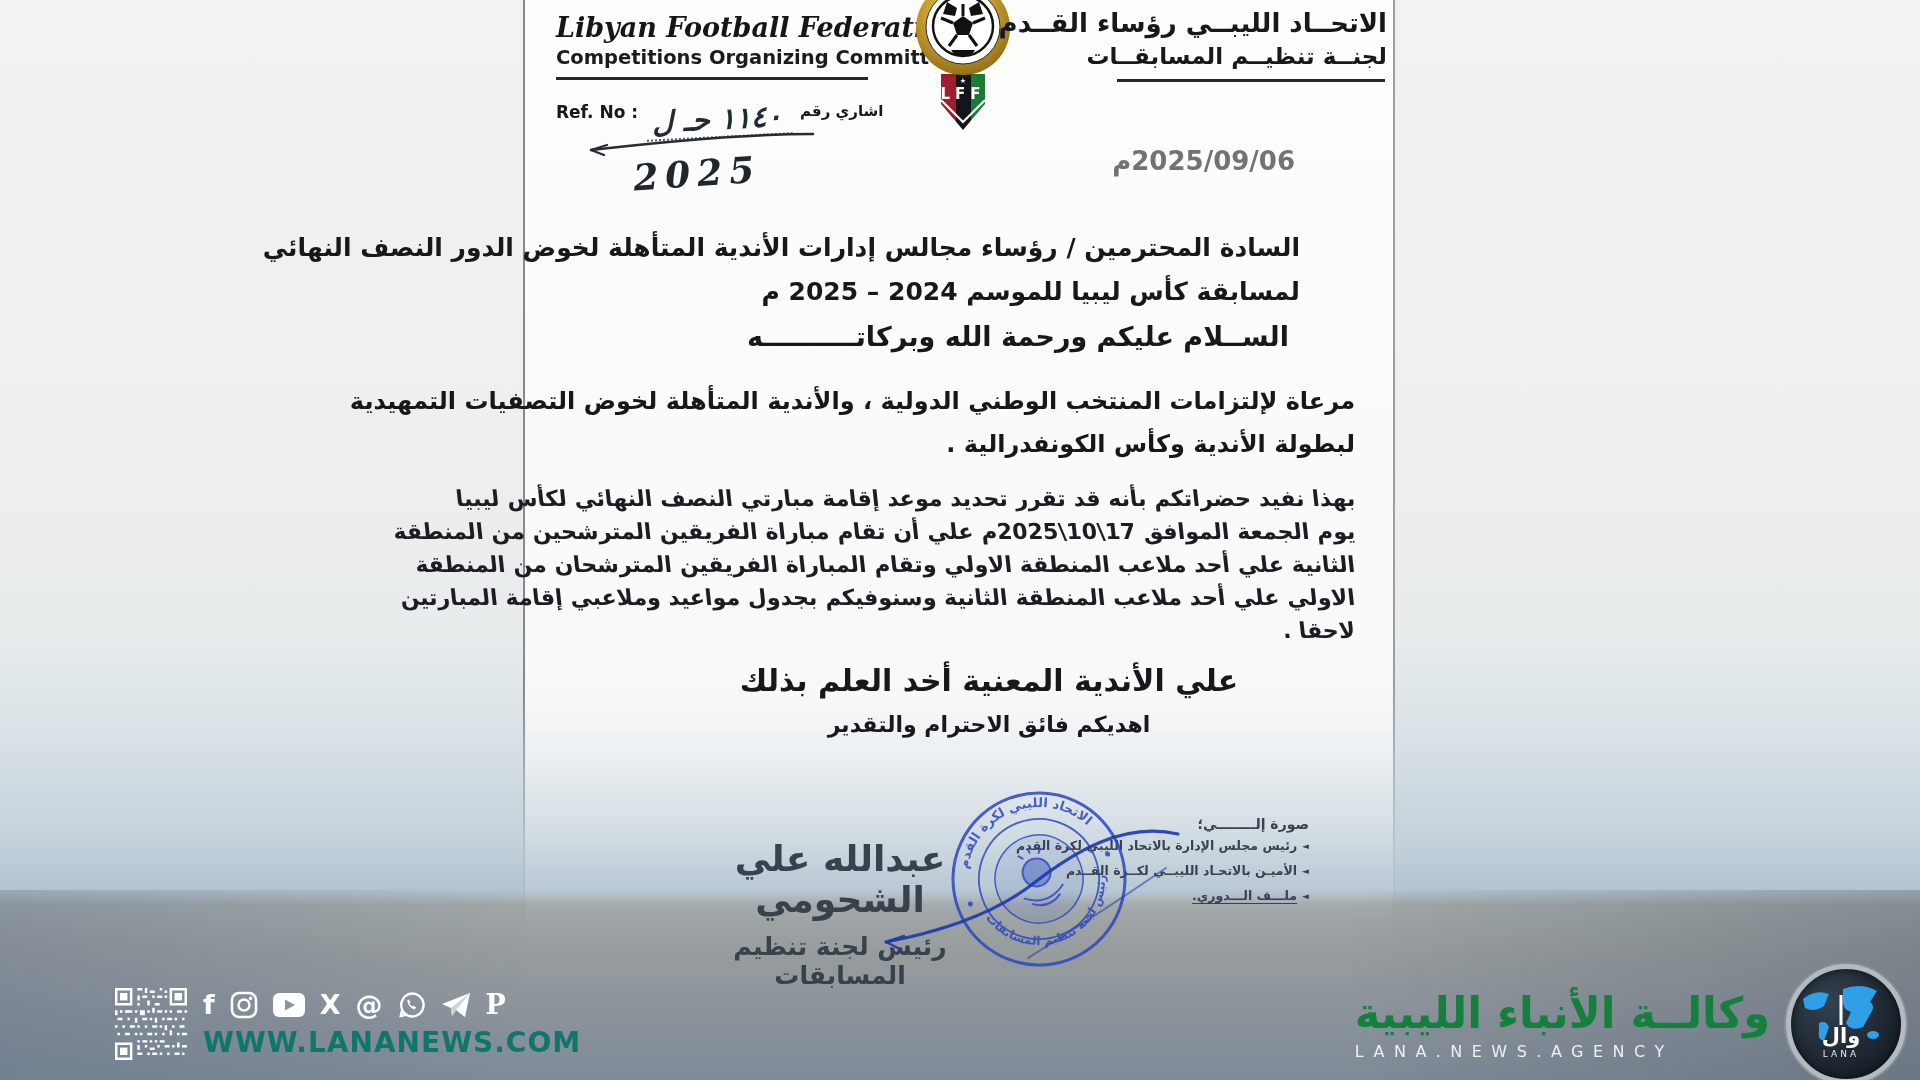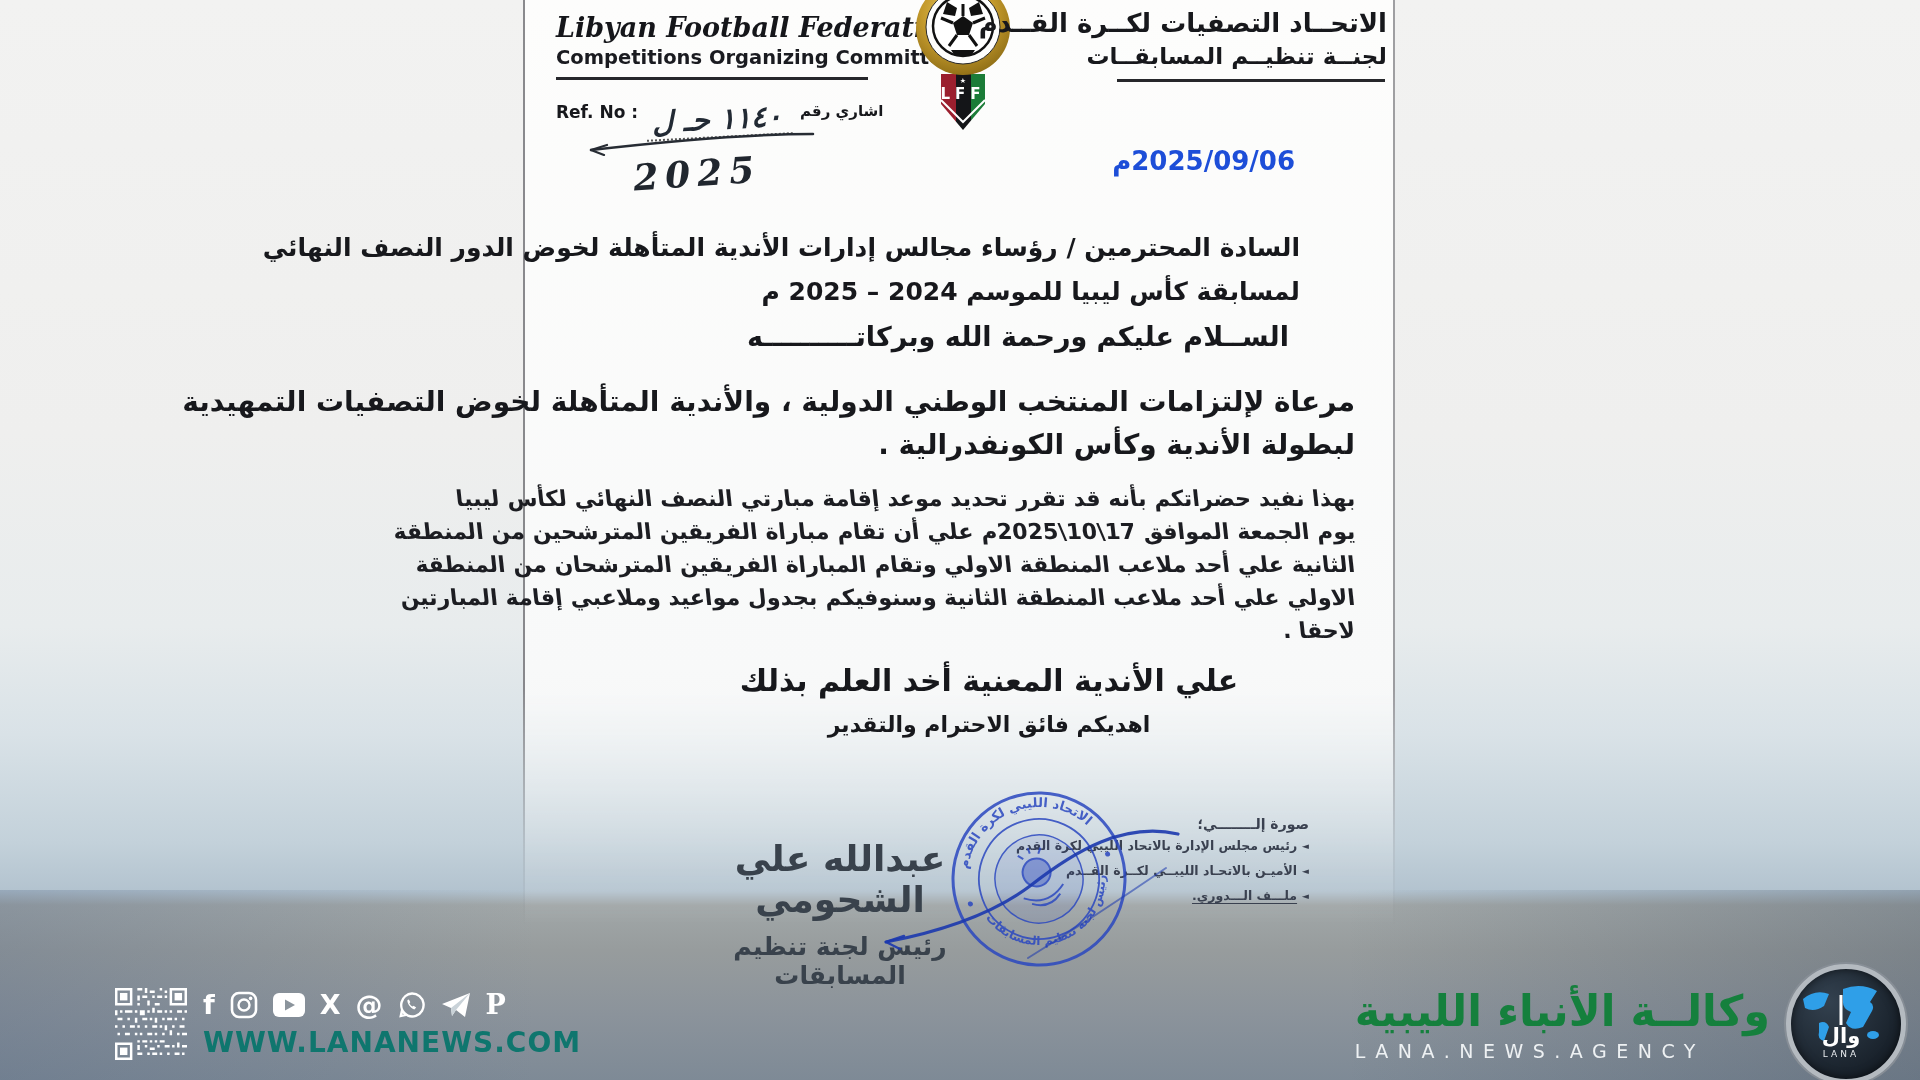--- a/index.html
+++ b/index.html
@@ -43,26 +43,26 @@
   .ref-year svg{display:block;}
   .ref-year .y{
     font-family:"DejaVu Serif",serif;font-style:italic;font-size:36px;font-weight:bold;
     color:#20262e;letter-spacing:7px;transform:rotate(-4deg);margin:-6px 0 0 52px;
   }
   .lff{position:absolute;left:380px;top:-18px;}
   .h-ar{position:absolute;right:4px;top:8px;width:282px;direction:rtl;text-align:center;}
   .h-ar .l1{font-size:26px;font-weight:bold;white-space:nowrap;}
   .h-ar .l2{font-size:23px;font-weight:bold;margin-top:5px;white-space:nowrap;}
   .h-ar .rule{height:3px;background:#26272b;margin-top:10px;width:268px;margin-right:2px;}
-  .date{position:absolute;top:146px;right:96px;direction:rtl;font-size:26px;font-weight:bold;color:#1d4ed8;}
+  .date{position:absolute;top:146px;right:96px;direction:rtl;font-size:26px;font-weight:bold;color:#737373;}
   .doc-body{position:absolute;top:226px;left:100px;right:36px;direction:rtl;text-align:right;}
   .doc-body div{white-space:nowrap;}
   .a1,.a2{font-size:25px;font-weight:bold;line-height:44px;margin-left:0;margin-right:55px;}
   .salutation{font-size:27px;font-weight:bold;line-height:46px;text-align:center;position:relative;left:29px;}
-  .p1 div{font-size:28px;font-weight:bold;line-height:43px;}
+  .p1 div{font-size:24px;font-weight:bold;line-height:43px;}
   .p1{margin-top:20px;}
   .p2{margin-top:16px;}
   .p2 div{
     font-size:22px;font-weight:bold;line-height:33px;color:#1c1d22;
     transform:skewX(6deg);transform-origin:100% 50%;
   }
   .note{font-size:30px;font-weight:bold;text-align:center;margin-top:16px;}
   .closing{font-size:22px;font-weight:bold;text-align:center;margin-top:14px;}
   .signature{position:absolute;top:838px;left:152px;width:330px;text-align:center;direction:rtl;color:#39424c;}
   .sig-name{font-size:36px;font-weight:bold;}
@@ -75,21 +75,21 @@
   .stamp{position:absolute;left:355px;top:780px;}
   
   .footer-left{position:absolute;left:115px;top:988px;display:flex;gap:16px;align-items:flex-start;}
   .socials{display:flex;align-items:center;gap:15px;height:34px;color:#fff;}
   .icon-txt{font-weight:bold;font-size:27px;color:#fff;line-height:30px;}
   .icon-serif{font-family:"DejaVu Serif",serif;}
   .website{font-weight:bold;font-size:28px;color:#0f766e;letter-spacing:1px;margin-top:4px;}
   .footer-right{position:absolute;right:14px;top:964px;display:flex;align-items:center;gap:16px;}
   .agency{text-align:right;}
   .agency .ar{direction:rtl;font-size:43px;font-weight:bold;color:#15803d;white-space:nowrap;}
-  .agency .en{font-size:19px;color:#eef1f3;letter-spacing:9.5px;margin-top:4px;text-align:left;white-space:nowrap;}
+  .agency .en{font-size:16px;color:#eef1f3;letter-spacing:9.5px;margin-top:4px;text-align:left;white-space:nowrap;}
   .lana-logo{
     width:110px;height:110px;border-radius:50%;position:relative;overflow:hidden;flex:none;
     background:radial-gradient(circle at 35% 30%, #33414f, #161e27 78%);
     border:5px solid #b4bac0;box-shadow:0 0 0 2px #878e96, inset 0 0 10px rgba(0,0,0,.6);
   }
   .lana-logo svg{position:absolute;left:0;top:0;}
 </style>
 </head>
 <body>
 
@@ -130,21 +130,21 @@
       <g>
         <circle cx="60" cy="44" r="30" fill="#fff" stroke="#111" stroke-width="2.5"></circle>
         <polygon points="60,34 70,41 66,53 54,53 50,41" fill="#111"></polygon>
         <path d="M60 34 V22 M70 41 L82 36 M66 53 L74 64 M54 53 L46 64 M50 41 L38 36" stroke="#111" stroke-width="3" fill="none"></path>
         <path d="M44 20 l10 6 -2 8 -12 -2 z M76 20 l-10 6 2 8 12 -2 z M48 68 h24 l-4 6 h-16 z" fill="#111"></path>
       </g>
     </svg>
   </div>
 
   <div class="h-ar">
-    <div class="l1">الاتحــاد التصفيات لكــرة القــدم</div>
+    <div class="l1">الاتحــاد الليبــي رؤساء القــدم</div>
     <div class="l2">لجنــة تنظيــم المسابقــات</div>
     <div class="rule"></div>
   </div>
 
   <div class="ref-row">
     <span class="lbl">Ref. No :</span>
     <span class="hand">١١٤٠ حـ ل</span>
     <span class="lbl-ar">اشاري رقم</span>
   </div>
 

